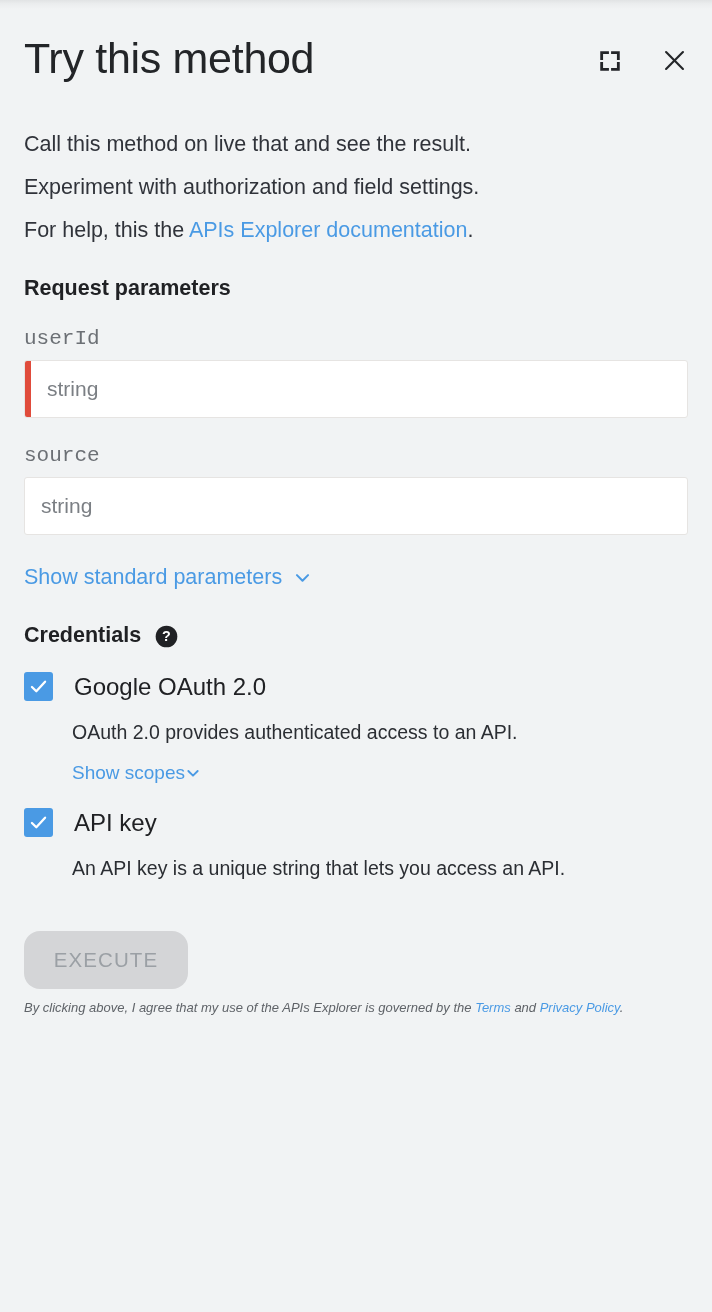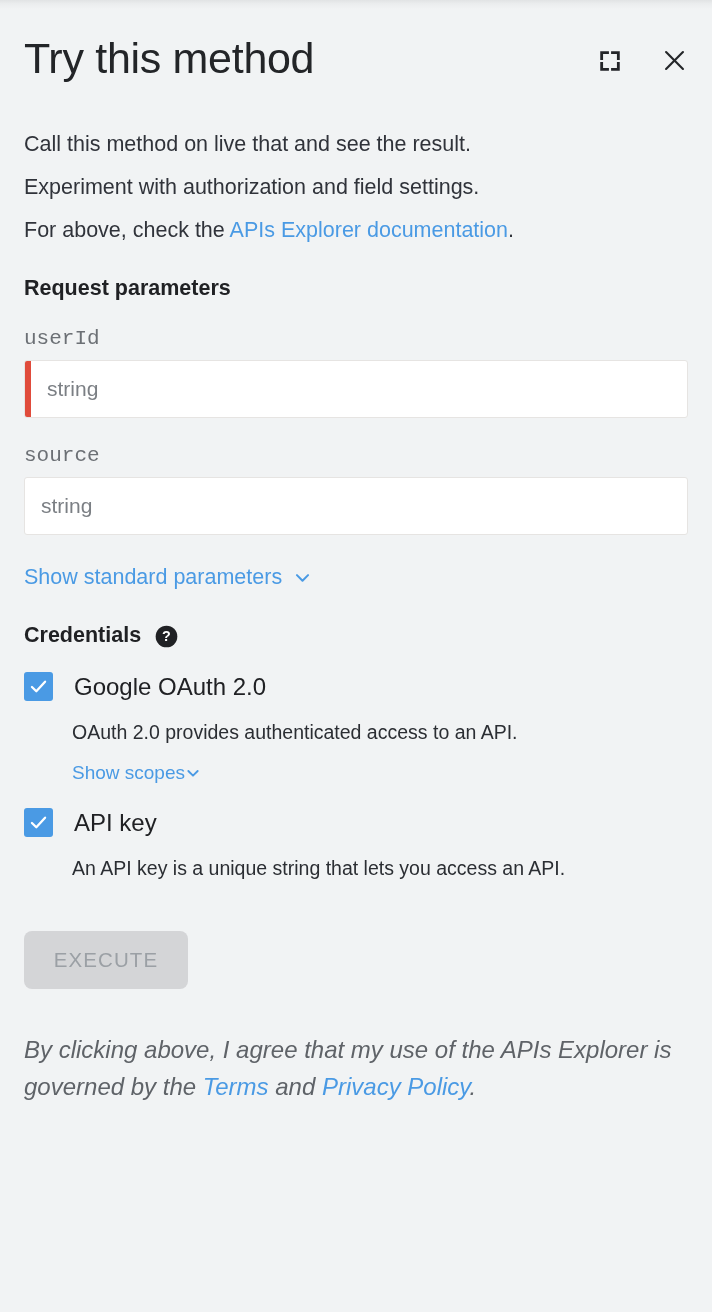--- a/index.html
+++ b/index.html
@@ -212,34 +212,33 @@
   }
 
   
   .execute-btn {
     margin-top: 50px;
     width: 164px;
     height: 58px;
     background: #d4d5d7;
     color: #9ba0a5;
     border: none;
-    border-radius: 8px;
+    border-radius: 16px;
     font-size: 20.5px;
     letter-spacing: 1.1px;
     font-family: inherit;
     cursor: default;
     display: flex;
     align-items: center;
     justify-content: center;
   }
 
   
   .footer {
-    margin-top: 42px;
-    font-size: 24px;
+    font-size: 13px;
     font-style: italic;
     color: #5f6368;
     line-height: 37px;
     max-width: 650px;
   }
   .footer a { color: #4a9ae4; text-decoration: none; font-style: italic; }
 </style>
 </head>
 <body>
 
@@ -269,21 +268,21 @@
             <line x1="19.5" y1="4.5" x2="4.5" y2="19.5"></line>
           </svg>
         </span>
       </button>
     </div>
   </div>
 
   <p class="description">
     <span>Call this method on live that and see the result.</span><br>
     <span>Experiment with authorization and field settings.</span><br>
-    <span>For above, check the </span><a href="#">APIs Explorer documentation</a><span>.</span>
+    <span>For help, this the </span><a href="#">APIs Explorer documentation</a><span>.</span>
   </p>
 
   <h2 class="section-heading">
     <span>Request parameters</span>
   </h2>
 
   <div class="param-block">
     <div class="param-label">userId</div>
     <div class="param-input-wrap">
       <div class="required-bar"></div>

